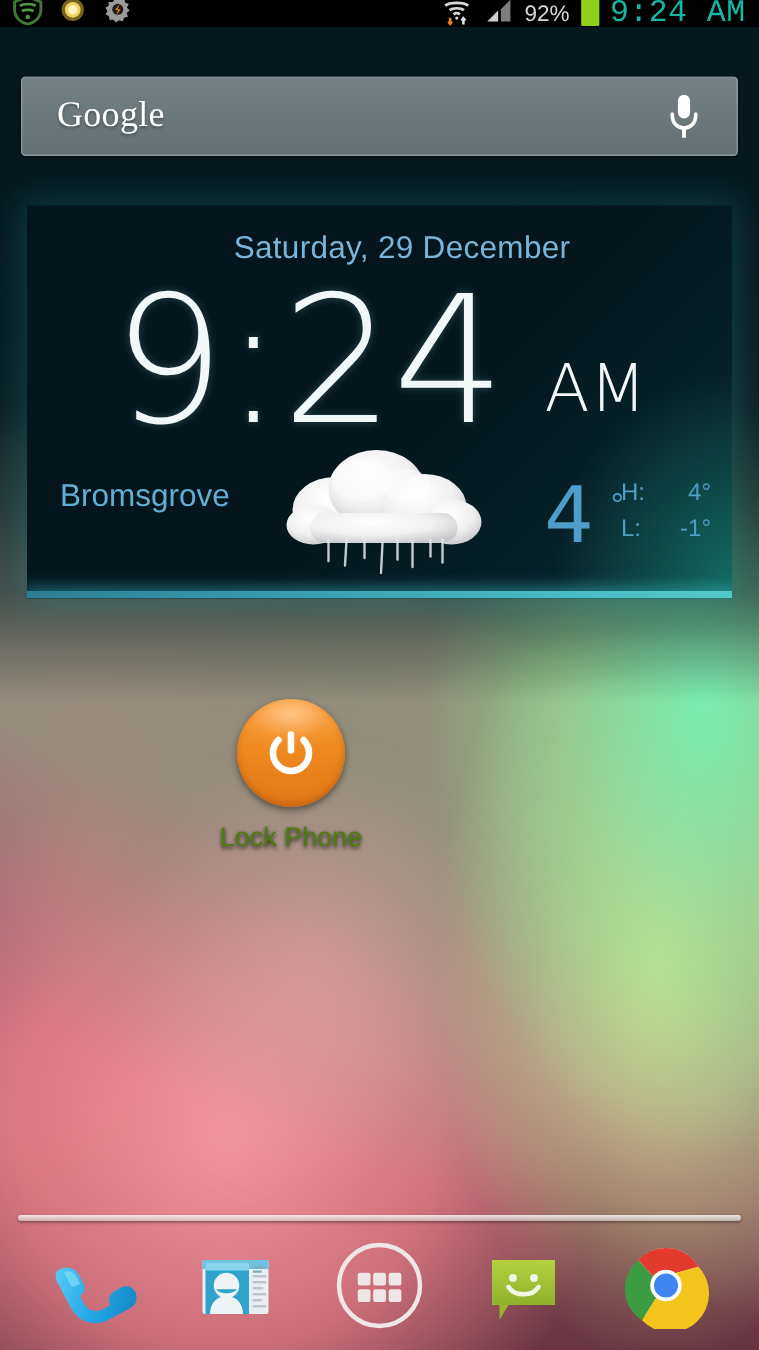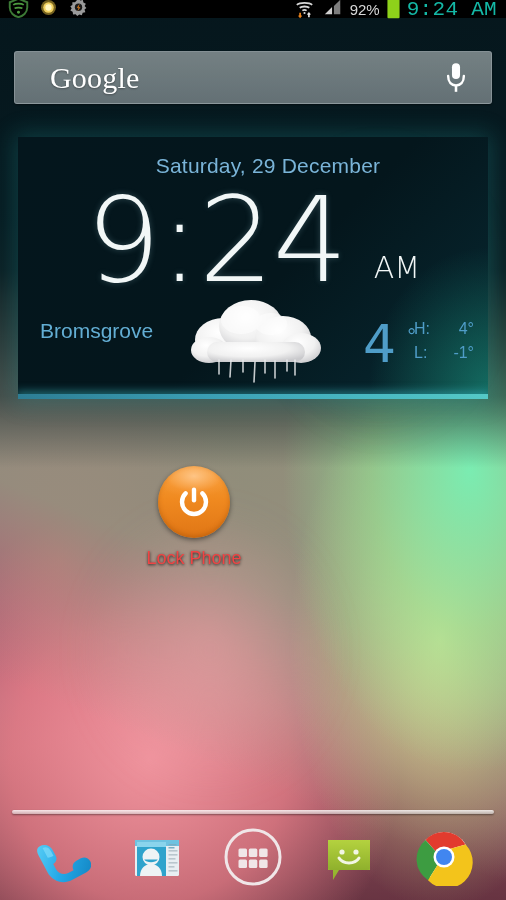--- a/index.html
+++ b/index.html
@@ -67,23 +67,23 @@
     position:absolute; left:14px; top:51px;
     width:478px; height:53px;
     background:linear-gradient(180deg, rgba(132,143,146,0.88) 0%, rgba(116,127,131,0.86) 100%);
     border:1px solid rgba(160,172,176,0.55);
     border-radius:3px;
     box-shadow:0 1px 2px rgba(0,0,0,0.4);
     display:flex; align-items:center;
     z-index:20;
   }
   #google-word {
-    margin-left:35px;
+    margin-left:23px;
     font-family:"Liberation Serif", serif;
-    font-size:30px; color:#ffffff;
+    font-size:24px; color:#ffffff;
     text-shadow:0 1px 2px rgba(0,0,0,0.35);
     letter-spacing:0.2px;
   }
   #mic-wrap { margin-left:auto; margin-right:22px; display:flex; }
 
   
   #widget {
     position:absolute; left:18px; top:137px;
     width:470px; height:262px;
     background:linear-gradient(135deg, #04161d 0%, #04161c 55%, #062129 80%, #0a2f33 100%);
@@ -107,21 +107,21 @@
     display:flex; align-items:flex-end; justify-content:center;gap:22px;
   }
   #time-main {
     font-size:118px; line-height:1;
     color:#f2f7f7; font-weight:100;
     font-family:"DejaVu Sans", sans-serif;
     letter-spacing:-1px;
     text-shadow:0 0 6px rgba(170,220,230,0.25);
   }
   #time-ampm {
-    font-size:30px; color:#f2f7f7; font-weight:300;
+    font-size:44px; color:#f2f7f7; font-weight:300;
     margin-left:5px; margin-bottom:14px;
     font-family:"DejaVu Sans", sans-serif;
   }
   #widget-weather {
     position:absolute; left:0; bottom:7px; width:100%;
     height:96px;
   }
   #w-city {
     position:absolute; left:22px; top:23px;
     color:#63aed4; font-size:21px;
@@ -166,21 +166,21 @@
   #lock-circle {
     width:72px; height:72px; border-radius:50%;
     background:
       radial-gradient(ellipse 55px 30px at 50% 14%, rgba(255,200,140,0.92) 0%, rgba(255,160,70,0.25) 52%, rgba(0,0,0,0) 72%),
       linear-gradient(180deg, #f6a03a 0%, #f08a20 45%, #e07615 100%);
     box-shadow:0 2px 5px rgba(0,0,0,0.45), inset 0 -2px 5px rgba(150,70,0,0.4);
     display:flex; align-items:center; justify-content:center;
   }
   #lock-label {
     margin-top:10px;
-    color:#ef4444; font-size:18px;
+    color:#4d7c0f; font-size:18px;
     text-shadow:0 1px 3px rgba(0,0,0,0.85);
     white-space:nowrap;
   }
 
   
   #dock {
     position:absolute; left:0; bottom:0;
     width:506px; height:96px;
     z-index:20;
   }

